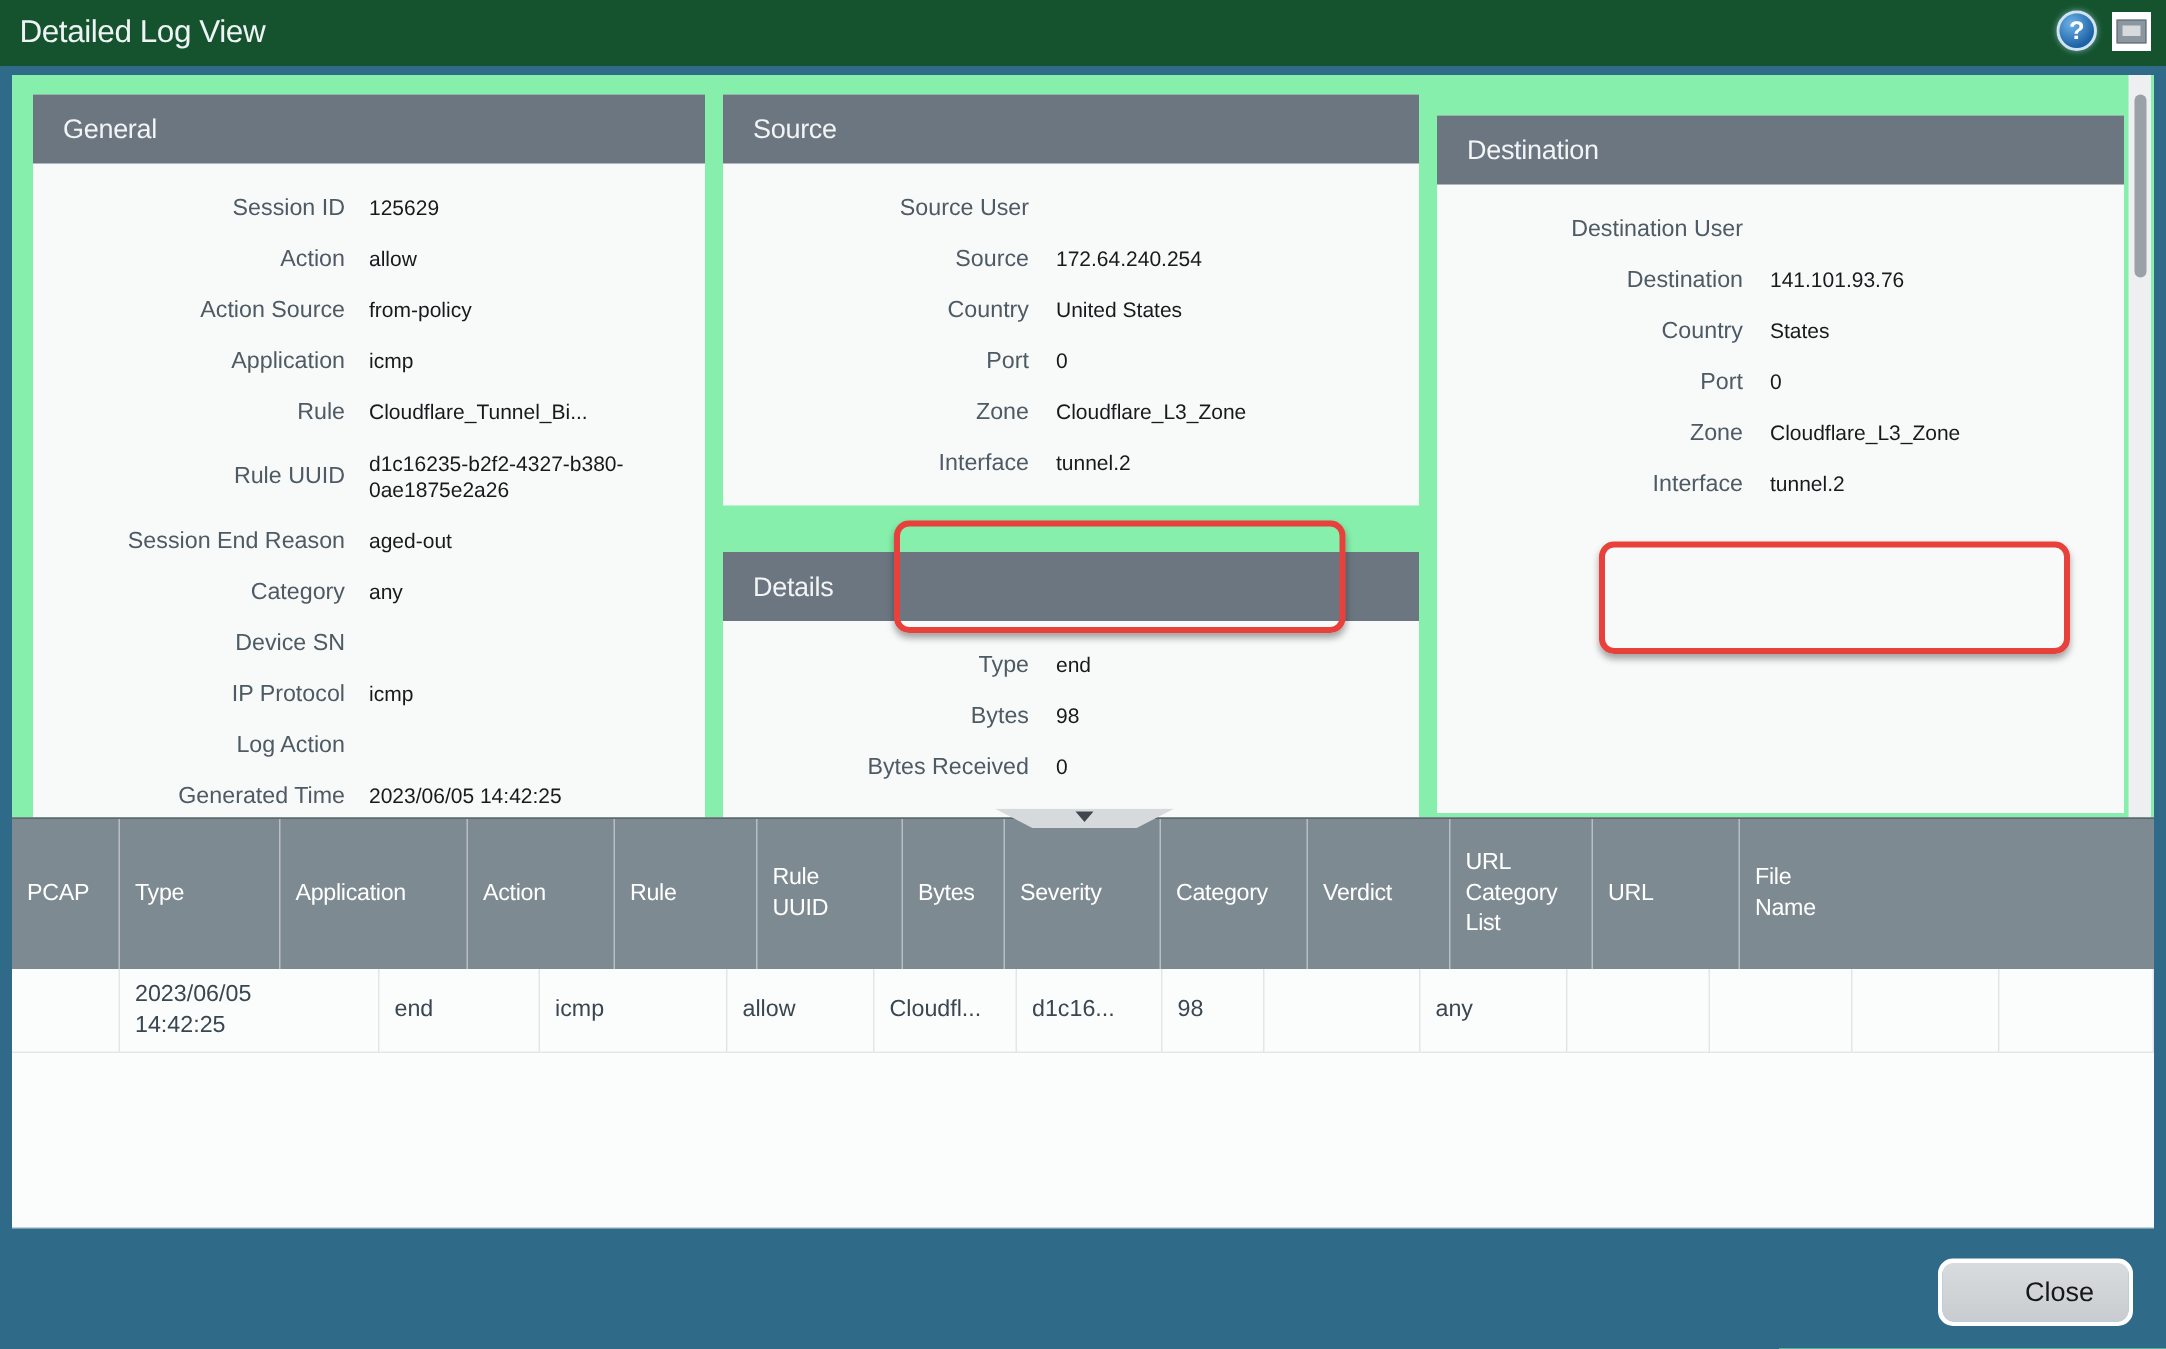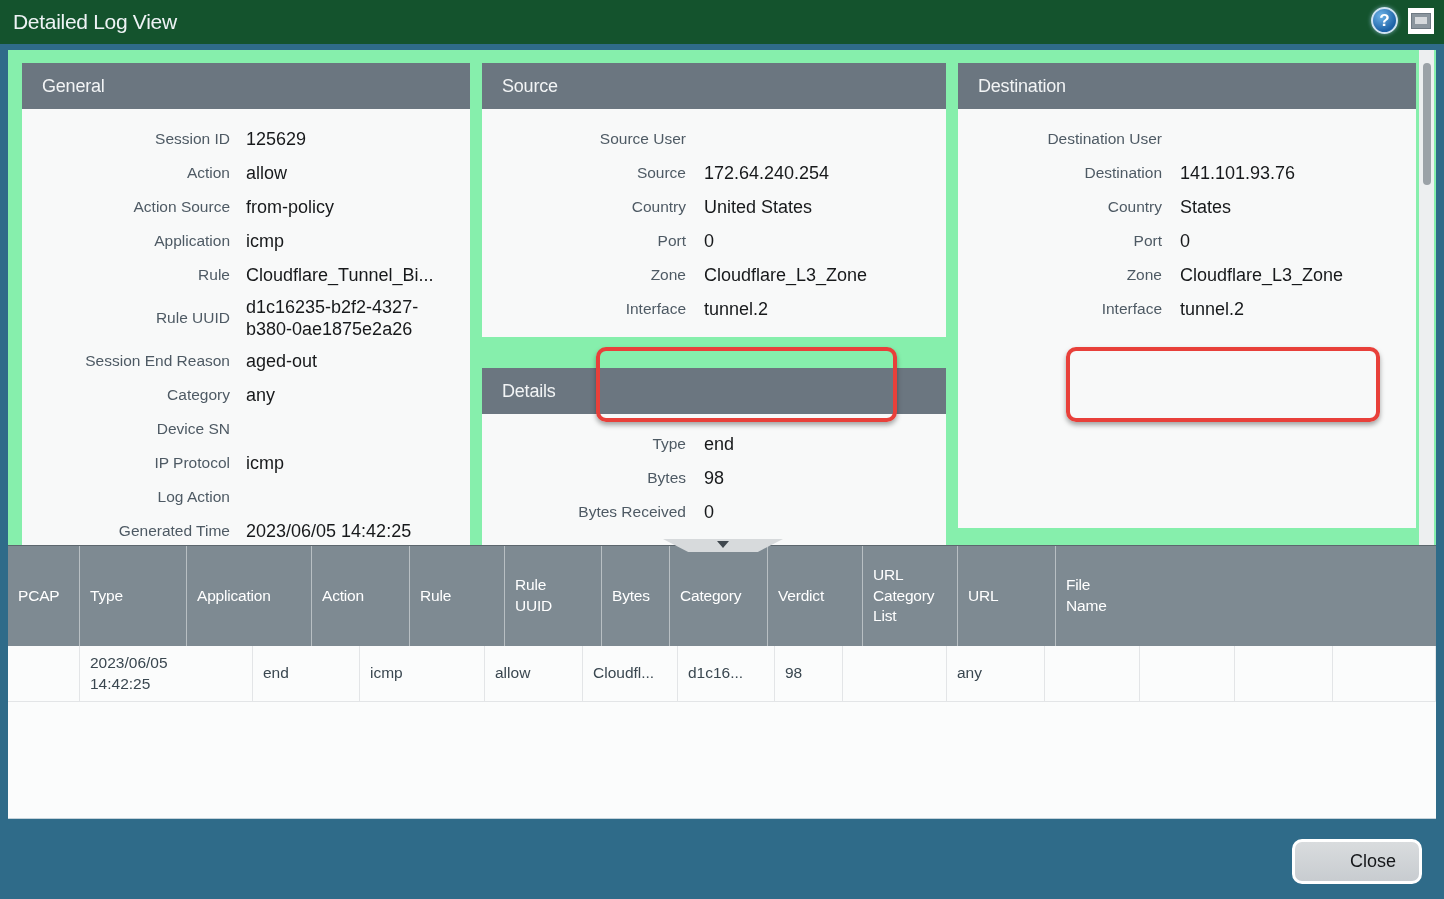--- a/index.html
+++ b/index.html
@@ -19,31 +19,31 @@
   .top-region { position:absolute; left:8px; top:50px; width:1428px; height:495px; background:#86efac; overflow:hidden; }
 
   .panel { position:absolute; background:#f8f9f9; }
   .panel-header { height:46px; background:#6b7680; color:#f2f4f5; font-size:18px; line-height:46px; padding-left:20px; letter-spacing:-0.2px; }
   .panel-body { position:relative; padding-top:13px; }
 
   .field-row { display:flex; height:34px; align-items:center; }
   .field-row.tall { height:52px; }
   .field-label { width:204px; text-align:right; color:#4e5a64; font-size:15.5px; flex:none; }
   .panel-general .field-label { width:208px; }
-  .field-value { margin-left:18px; color:#17191b; font-size:18px; width:210px; line-height:1.25; word-wrap:break-word; }
+  .field-value { margin-left:18px; color:#17191b; font-size:14px; width:210px; line-height:1.25; word-wrap:break-word; }
   .panel-general .field-value { margin-left:16px; }
 
   .hl-box { position:absolute; border:4px solid #e8403a; border-radius:10px; box-shadow:0 3px 5px rgba(0,0,0,.35); pointer-events:none; z-index:5; }
   .panel-source .hl-box { left:114px; top:238px; width:301px; height:75px; }
   .panel-destination .hl-box { left:108px; top:238px; width:314px; height:75px; }
 
   .panel-general    { left:14px;  top:13px;  width:448px; height:482px; }
   .panel-source     { left:474px; top:13px;  width:464px; height:274px; }
   .panel-details    { left:474px; top:318px; width:464px; height:177px; }
-  .panel-destination{ left:950px; top:13px;  width:458px; height:465px; }
+  .panel-destination{ left:950px; top:27px;  width:458px; height:465px; }
 
   
   .v-scrollbar { position:absolute; left:1411px; top:0; width:15px; height:495px; background:#edeff0; }
   .v-scroll-thumb { position:absolute; left:4px; top:13px; width:8px; height:122px; background:#9ba2a7; border-radius:4px; cursor:pointer; }
 
   
   .splitter-tab { position:absolute; left:663px; top:539px; width:120px; height:13px; background:#d7dadc; clip-path:polygon(0 0,100% 0,79% 100%,21% 100%); z-index:20; display:flex; align-items:center; justify-content:center; cursor:pointer; }
   .collapse-arrow { width:0; height:0; border-left:6px solid transparent; border-right:6px solid transparent; border-top:7px solid #3f474e; margin-bottom:2px; }
 
   
@@ -232,20 +232,23 @@
       </div>
       <div class="lt-hcell" style="width: 95px; padding-right: 0px;">
         <span>Rule</span>
       </div>
       <div class="lt-hcell" style="width: 97px; padding-right: 30px;">
         <span>Rule UUID</span>
       </div>
       <div class="lt-hcell" style="width: 68px; padding-right: 0px;">
         <span>Bytes</span>
       </div>
+      <div class="lt-hcell" style="width: 104px; padding-right: 0px;">
+        <span>Severity</span>
+      </div>
       <div class="lt-hcell" style="width: 98px; padding-right: 0px;">
         <span>Category</span>
       </div>
       <div class="lt-hcell" style="width: 95px; padding-right: 0px;">
         <span>Verdict</span>
       </div>
       <div class="lt-hcell" style="width: 95px; padding-right: 10px;">
         <span>URL Category List</span>
       </div>
       <div class="lt-hcell" style="width: 98px; padding-right: 0px;">

